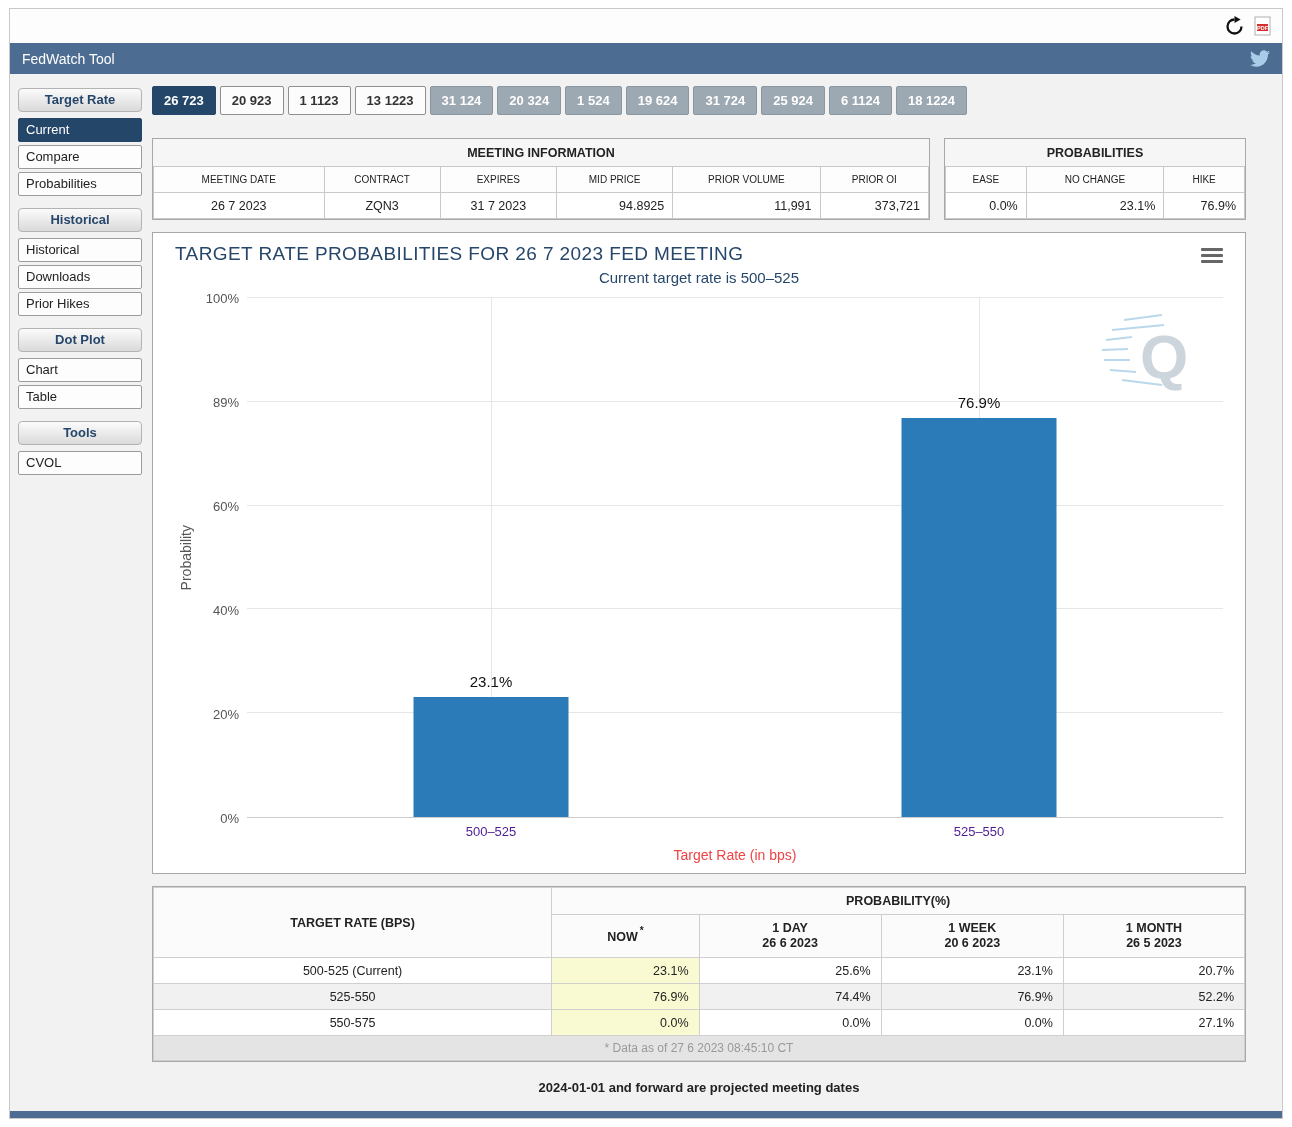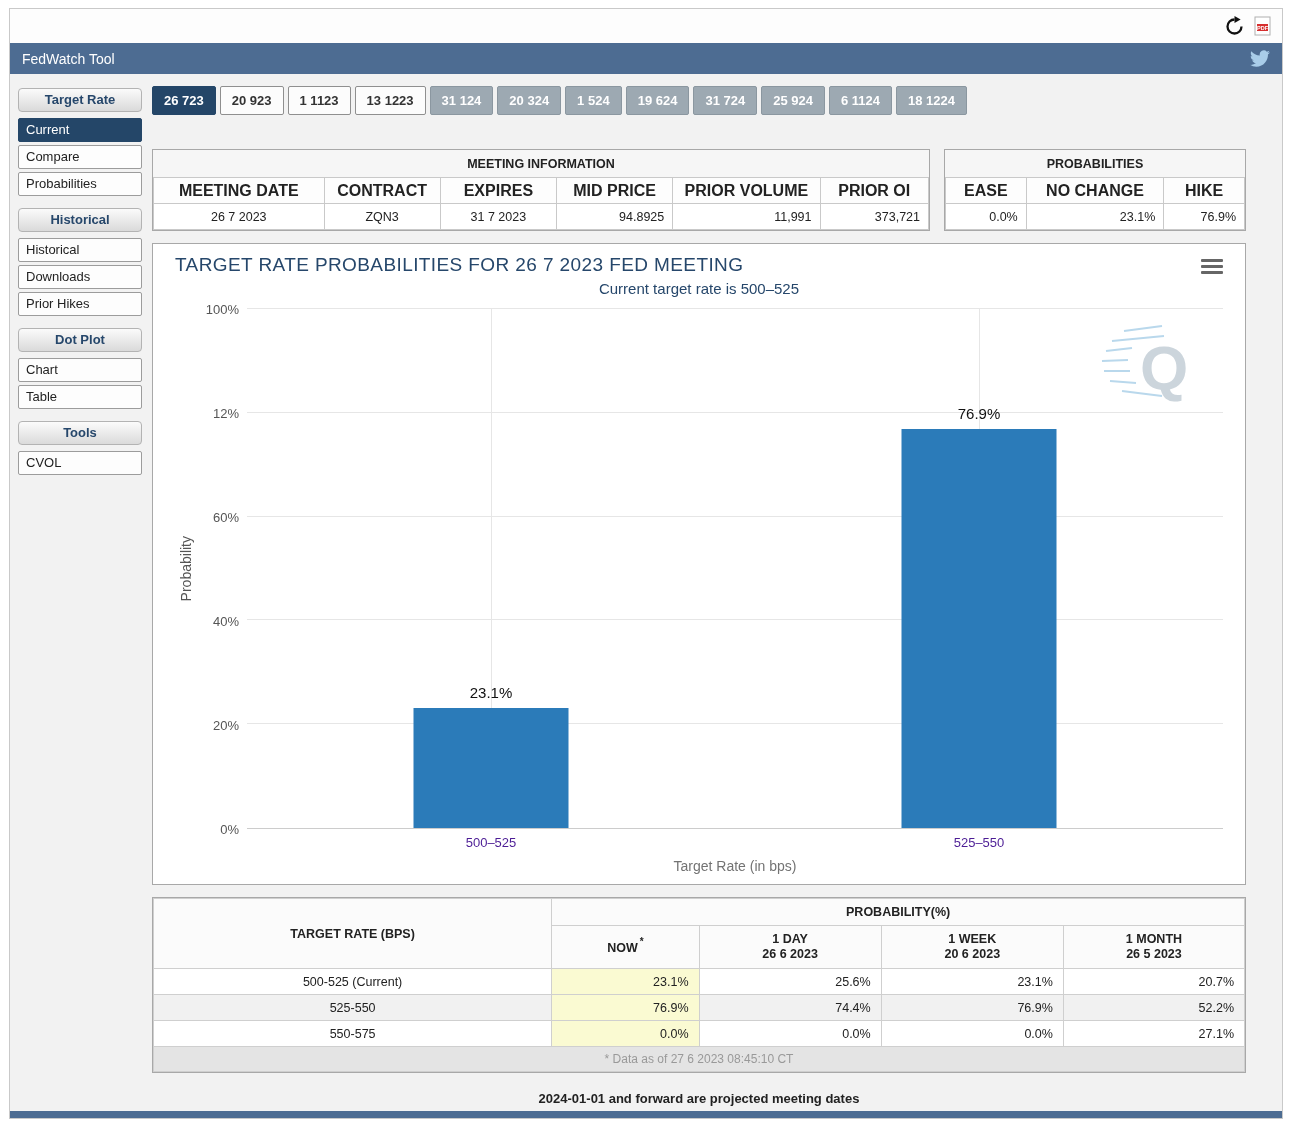--- a/index.html
+++ b/index.html
@@ -25,35 +25,35 @@
                  background: linear-gradient(#fbfbfb, #dadada); border: 1px solid #b3b3b3; border-radius: 4px;
                  margin: 12px 0 6px; font-size: 13px; cursor: pointer; }
   .side-header.first { margin-top: 2px; }
   .side-item { height: 24px; line-height: 22px; padding-left: 7px; background: #fdfdfd;
                border: 1px solid #9c9c9c; border-radius: 2px; margin: 3px 0; color: #222; cursor: pointer; }
   .side-item.selected { background: #244668; border-color: #244668; color: #fff; }
 
   
   .content { flex: 1; display: flex; flex-direction: column; min-width: 0; }
 
-  .tabs { display: flex; gap: 4px; margin-bottom: 11px; }
+  .tabs { display: flex; gap: 4px; margin-bottom: 0; }
   .tab { height: 29px; line-height: 27px; padding: 0 11px; font-size: 13px; font-weight: bold;
          border-radius: 2px; cursor: pointer; white-space: nowrap; }
   .tab.selected { background: #244668; color: #fff; border: 1px solid #244668; }
   .tab.near { background: #fcfcfc; color: #333; border: 1px solid #8f8f8f; }
   .tab.far { background: #9da9b2; color: #fff; border: 1px solid #8b97a0; }
 
   .info-row { display: flex; gap: 14px; margin-bottom: 12px; margin-top: 23px; }
   .panel { border: 1px solid #a8a8a8; background: #f6f6f6; }
   .mi-panel { flex: 1; }
   .pr-panel { flex: 0 0 302px; }
   .panel-title { text-align: center; font-weight: bold; font-size: 12.5px; padding: 7px 0 6px; color: #222; }
   .info-table { width: 100%; border-collapse: collapse; background: #fff; }
   .info-table th, .info-table td { border: 1px solid #c9c9c9; height: 26px; padding: 0 8px; font-size: 12.5px; }
-  .info-table th { font-weight: bold; text-align: center; background: #fdfdfd; font-size: 16px; }
+  .info-table th { font-weight: normal; text-align: center; background: #fdfdfd; font-size: 10px; }
   .info-table td.c { text-align: center; }
   .info-table td.r { text-align: right; }
 
   
   .chart-panel { background: #fff; padding: 10px 22px 10px; margin-bottom: 12px; }
   .chart-head { display: flex; justify-content: space-between; align-items: flex-start; }
   .chart-title { color: #26476b; font-size: 19px; letter-spacing: .4px; }
   .hamburger { width: 22px; padding-top: 5px; display: flex; flex-direction: column; gap: 3px; cursor: pointer; }
   .hamburger span { display: block; height: 3px; background: #666; border-radius: 1px; }
   .chart-subtitle { text-align: center; color: #26476b; font-size: 15px; margin: 4px 0 12px; }
@@ -68,21 +68,21 @@
   .vgrid { position: absolute; top: 0; bottom: 0; width: 1px; background: #e6e6e6; }
   .cats { position: absolute; left: 0; right: 0; top: 0; bottom: 0; display: flex; }
   .cat-col { flex: 1; position: relative; }
   .bar { position: absolute; left: 50%; transform: translateX(-50%); bottom: 0; width: 155px;
          background: #2b7bb9; z-index: 2; }
   .bar-label { position: absolute; left: 50%; transform: translateX(-50%); font-size: 15px; color: #111;
                z-index: 3; white-space: nowrap; }
   .watermark { position: absolute; top: 10px; right: 28px; z-index: 1; }
   .xcats { display: flex; margin-top: 6px; }
   .xcat { flex: 1; text-align: center; font-size: 13px; color: #4c1d95; }
-  .x-title { text-align: center; font-size: 14px; color: #737373; margin-top: 8px; }
+  .x-title { text-align: center; font-size: 14px; color: #ef4444; margin-top: 8px; }
 
   
   .table-panel { background: #efefef; margin-bottom: 10px; }
   .prob-table { width: 100%; border-collapse: collapse; }
   .prob-table th, .prob-table td { border: 1px solid #cfcfcf; font-size: 12.5px; }
   .prob-table thead th { font-weight: bold; background: #fbfbfb; text-align: center; padding: 6px 4px; }
   .prob-table thead th sup { font-size: 10px; position: relative; top: -2px; margin-left: 2px; }
   .prob-table thead .sub div { line-height: 15px; }
   .prob-table tbody td { height: 26px; background: #fff; padding: 0 10px; }
   .prob-table tbody tr.stripe td { background: #f1f1f1; }
@@ -232,21 +232,21 @@
 
         <div class="chart-body">
           <div class="y-title-col">
             <div class="y-title">Probability</div>
           </div>
           <div class="ytick-col">
             <div class="ytick" style="bottom:0">0%</div>
             <div class="ytick" style="bottom:20%">20%</div>
             <div class="ytick" style="bottom:40%">40%</div>
             <div class="ytick" style="bottom:60%">60%</div>
-            <div class="ytick" style="bottom:80%">12%</div>
+            <div class="ytick" style="bottom:80%">89%</div>
             <div class="ytick" style="bottom:100%">100%</div>
           </div>
           <div class="plot-col">
             <div class="plot">
               <div class="hgrid" style="bottom:20%"></div>
               <div class="hgrid" style="bottom:40%"></div>
               <div class="hgrid" style="bottom:60%"></div>
               <div class="hgrid" style="bottom:80%"></div>
               <div class="hgrid" style="bottom:100%"></div>
               <div class="vgrid" style="left:25%"></div>

